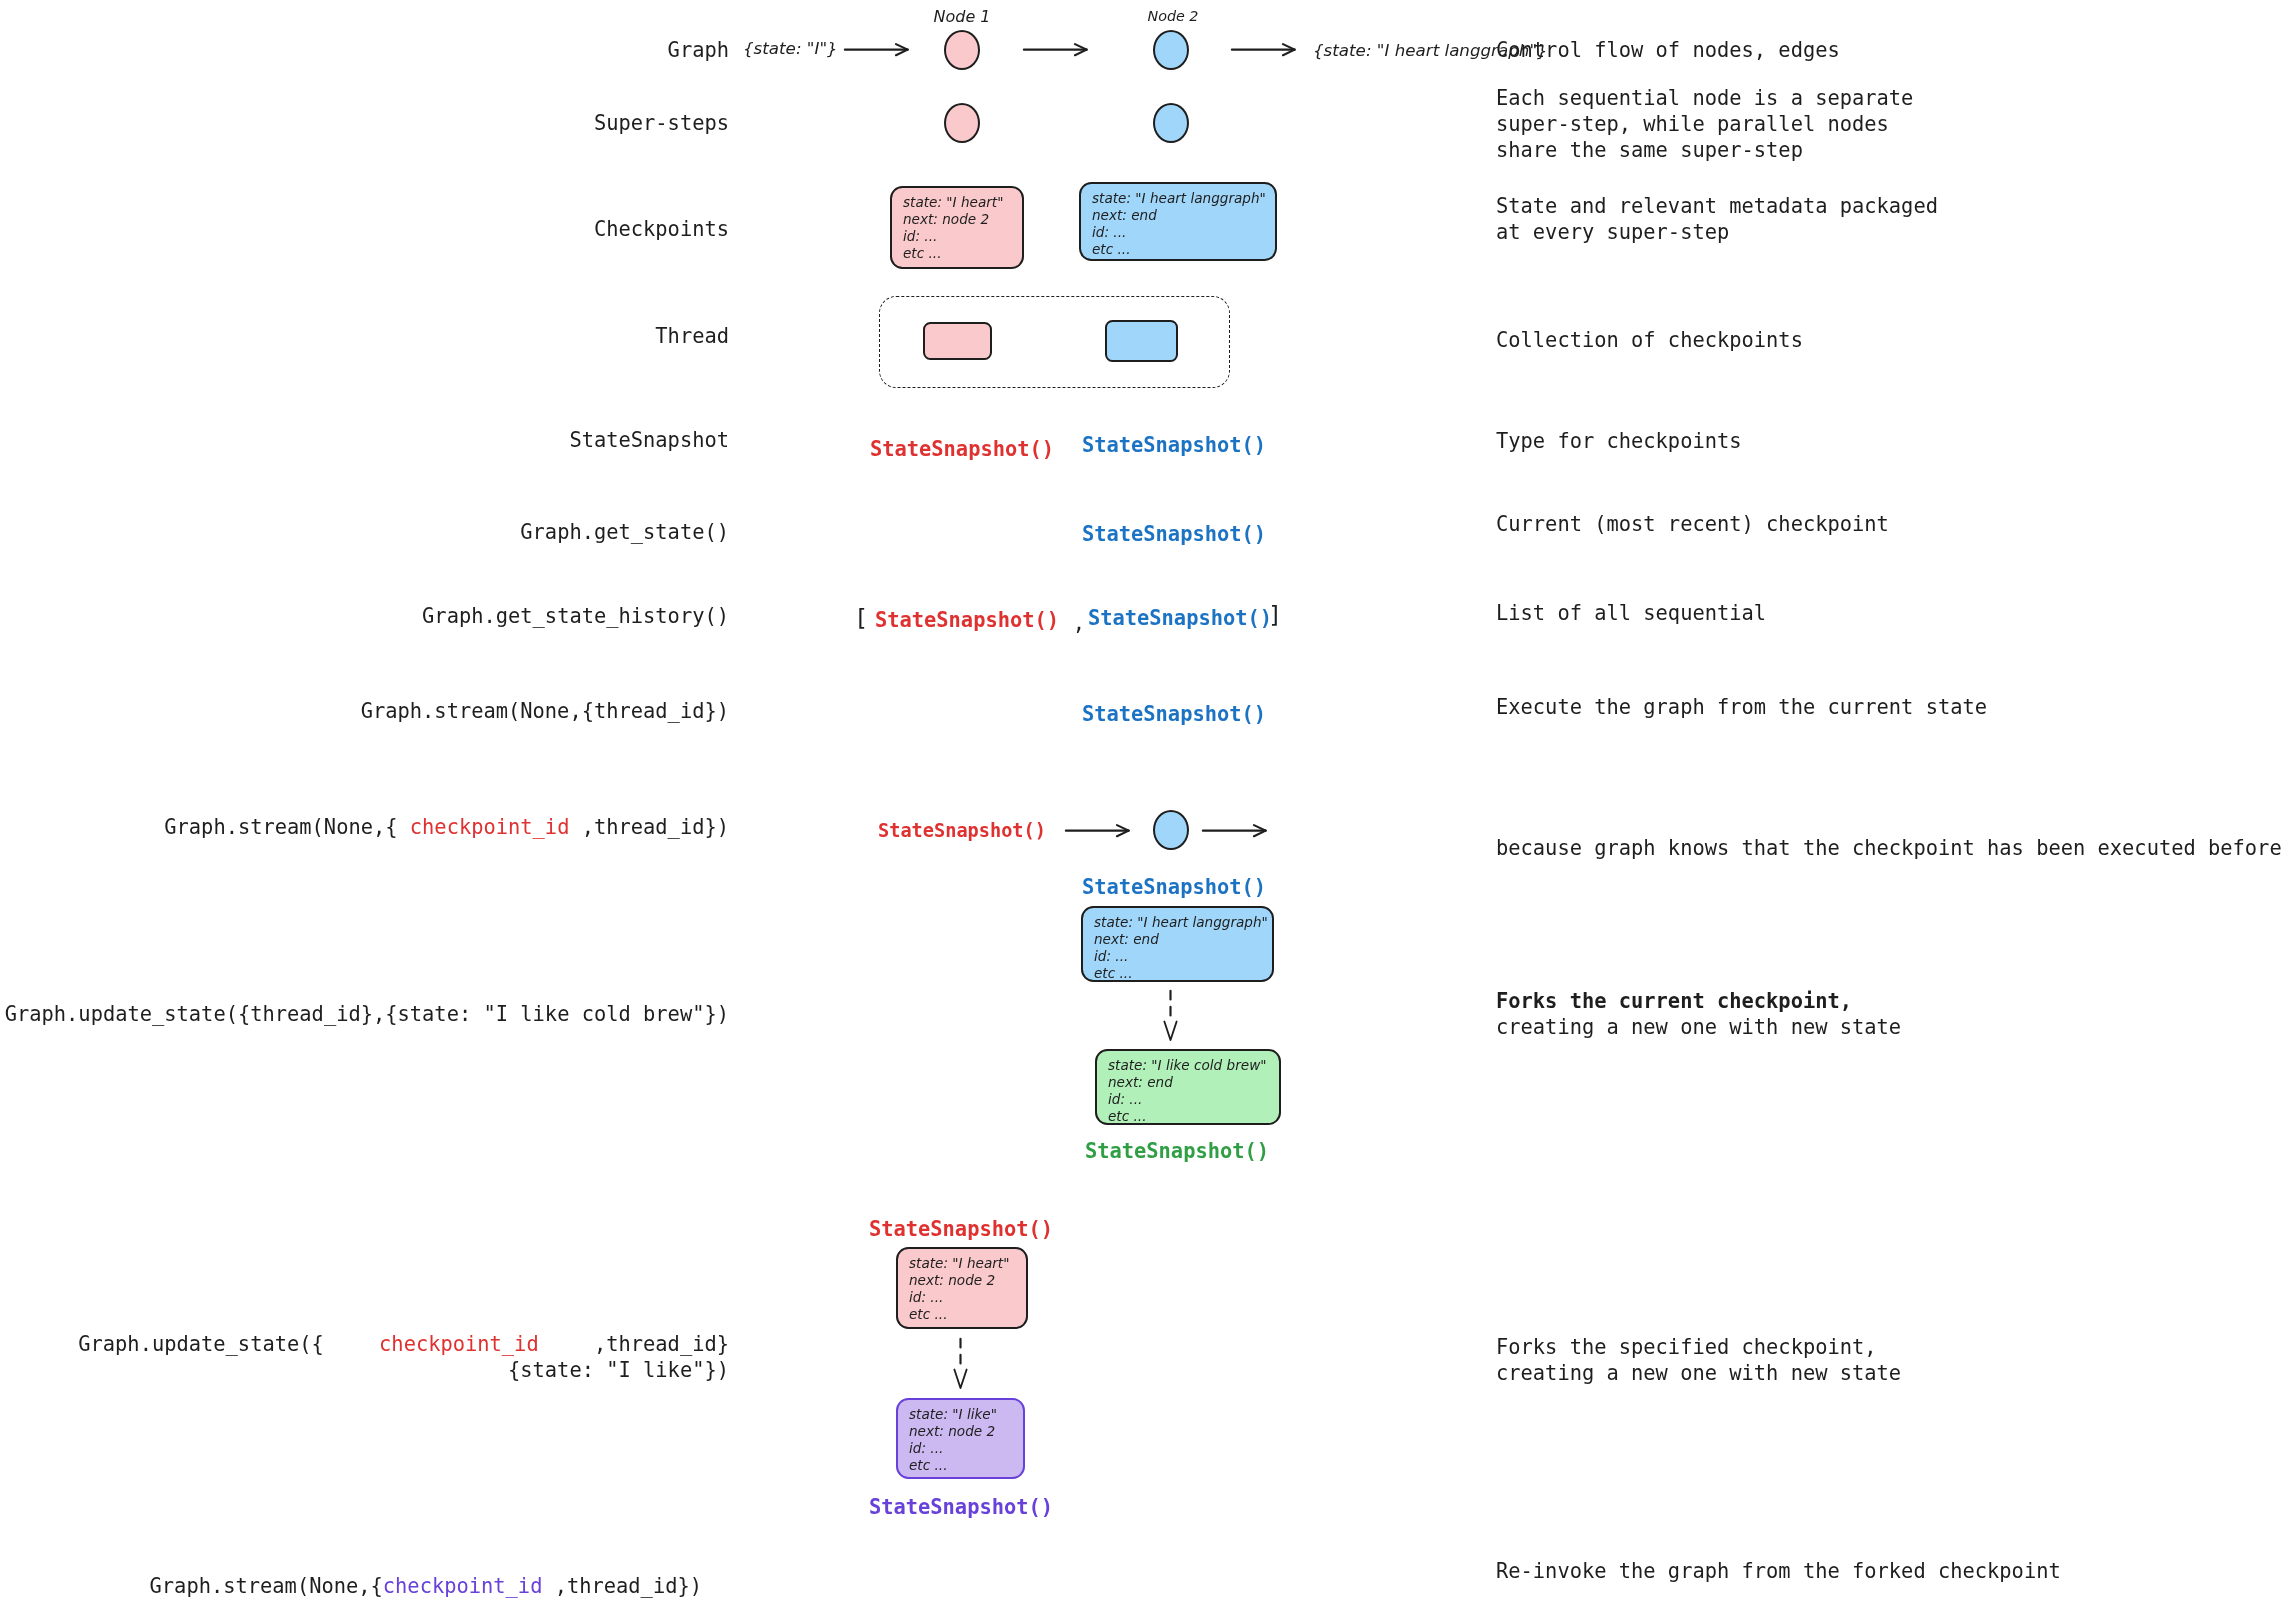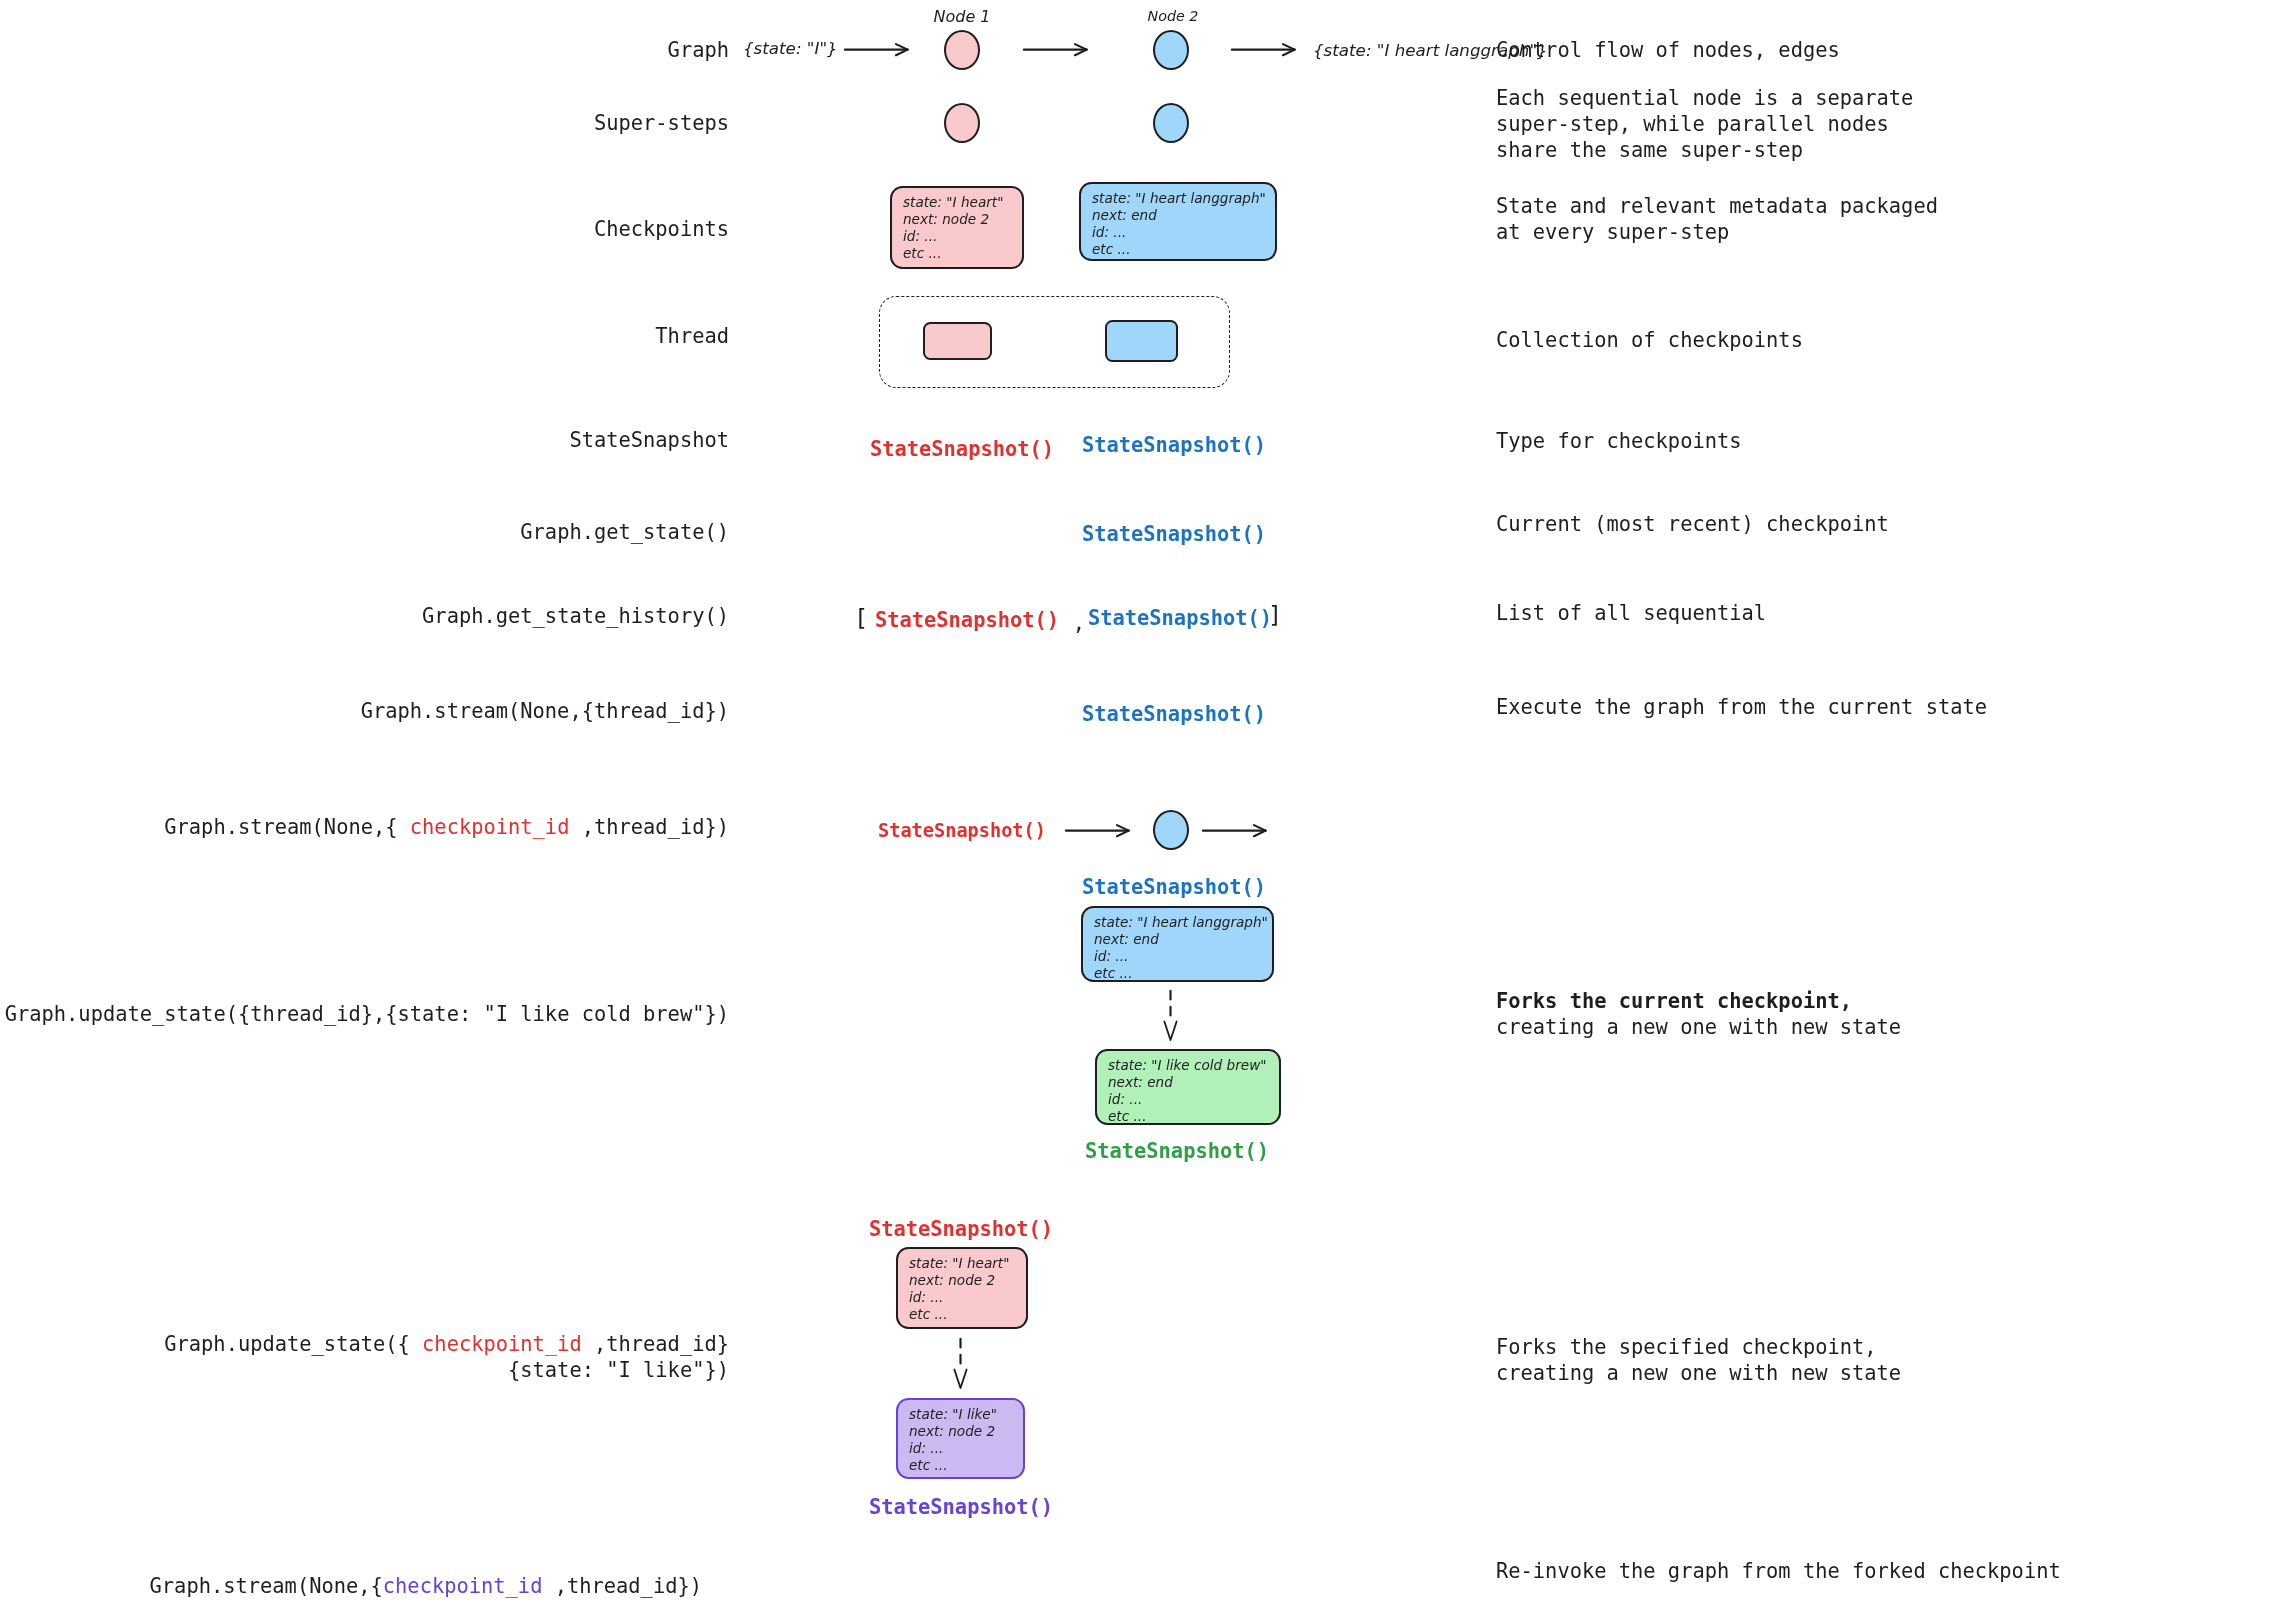--- a/index.html
+++ b/index.html
@@ -114,20 +114,21 @@
   <div class="abs mono call c-red cxy" style="left:962px;top:830px;font-size:18.6px;">StateSnapshot()</div>
   <svg class="abs" style="left:1064px;top:822px;" width="77" height="17.3" viewBox="0 0 125 28">
     <path d="M3 14 H105" stroke="#1e1e1e" stroke-width="3.5" fill="none" stroke-linecap="round"></path>
     <path d="M105 14 L86 5 M105 14 L86 23" stroke="#1e1e1e" stroke-width="3.5" fill="none" stroke-linecap="round"></path>
   </svg>
   <div class="abs node fill-blue cxy" style="left:1171px;top:830px;"></div>
   <svg class="abs" style="left:1201px;top:822px;" width="77" height="17.3" viewBox="0 0 125 28">
     <path d="M3 14 H105" stroke="#1e1e1e" stroke-width="3.5" fill="none" stroke-linecap="round"></path>
     <path d="M105 14 L86 5 M105 14 L86 23" stroke="#1e1e1e" stroke-width="3.5" fill="none" stroke-linecap="round"></path>
   </svg>
+  <div class="abs mono desc" style="top:848px;">because graph knows that the checkpoint has been executed before</div>
 
   <div class="abs mono call c-blue cxy" style="left:1174px;top:887px;">StateSnapshot()</div>
   <div class="abs card fill-blue hand" style="left:1081px;top:906px;width:193px;height:76px;">
     <div class="bline">state: "I heart langgraph"</div>
     <div class="bline">next: end</div>
     <div class="bline">id: ...</div>
     <div class="bline">etc ...</div>
   </div>
   <svg class="abs" style="left:1157px;top:988px;" width="27" height="56" viewBox="0 0 44 90">
     <path d="M22 4 V56" stroke="#1e1e1e" stroke-width="3.5" fill="none" stroke-linecap="round" stroke-dasharray="14 12"></path>
@@ -157,21 +158,21 @@
     <path d="M12 54 L22 84 M32 54 L22 84" stroke="#1e1e1e" stroke-width="3" fill="none" stroke-linecap="round"></path>
   </svg>
   <div class="abs card fill-violet violet-border hand" style="left:896px;top:1398px;width:129px;height:81px;">
     <div class="bline">state: "I like"</div>
     <div class="bline">next: node 2</div>
     <div class="bline">id: ...</div>
     <div class="bline">etc ...</div>
   </div>
   <div class="abs mono call c-violet cxy" style="left:961px;top:1507px;">StateSnapshot()</div>
 
-  <div class="abs mono rlab" style="top:1344px;">
+  <div class="abs mono rlab" style="top:1344px;gap:43px;">
     <span>Graph.update_state({ </span><span class="c-red">checkpoint_id</span><span> ,thread_id}</span>
   </div>
   <div class="abs mono rlab" style="top:1370px;"><span>{state: "I like"})</span></div>
   <div class="abs mono desc" style="top:1347px;">Forks the specified checkpoint,</div>
   <div class="abs mono desc" style="top:1373px;">creating a new one with new state</div>
 
   <div class="abs mono rlab" style="top:1586px;right:1593px;">
     <span>Graph.stream(None,{</span><span class="c-violet">checkpoint_id</span><span> ,thread_id})</span>
   </div>
   <div class="abs mono desc" style="top:1571px;">Re-invoke the graph from the forked checkpoint</div>

